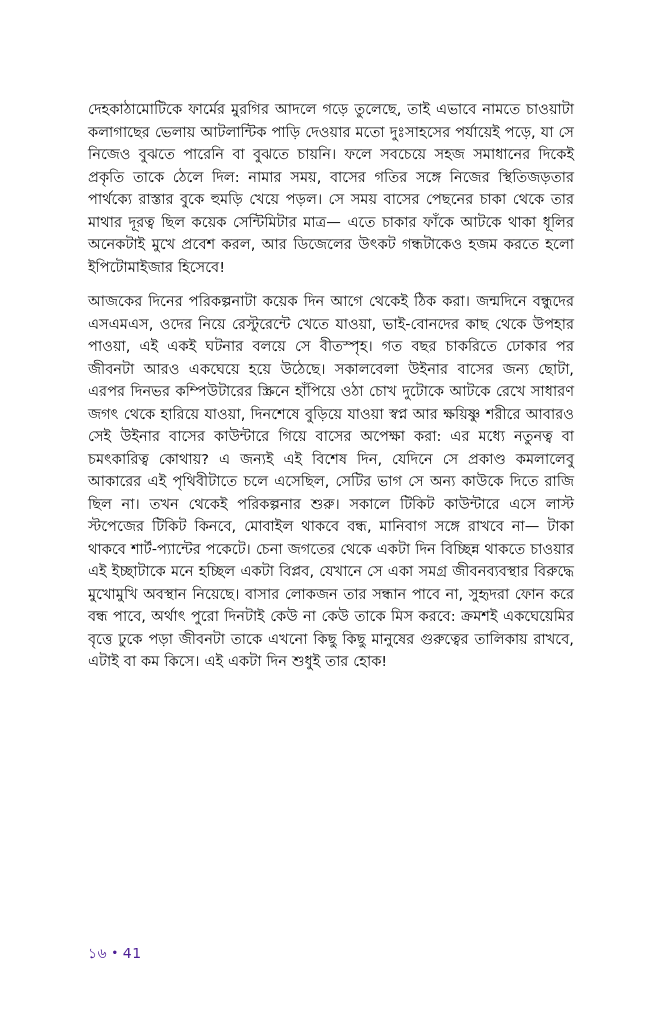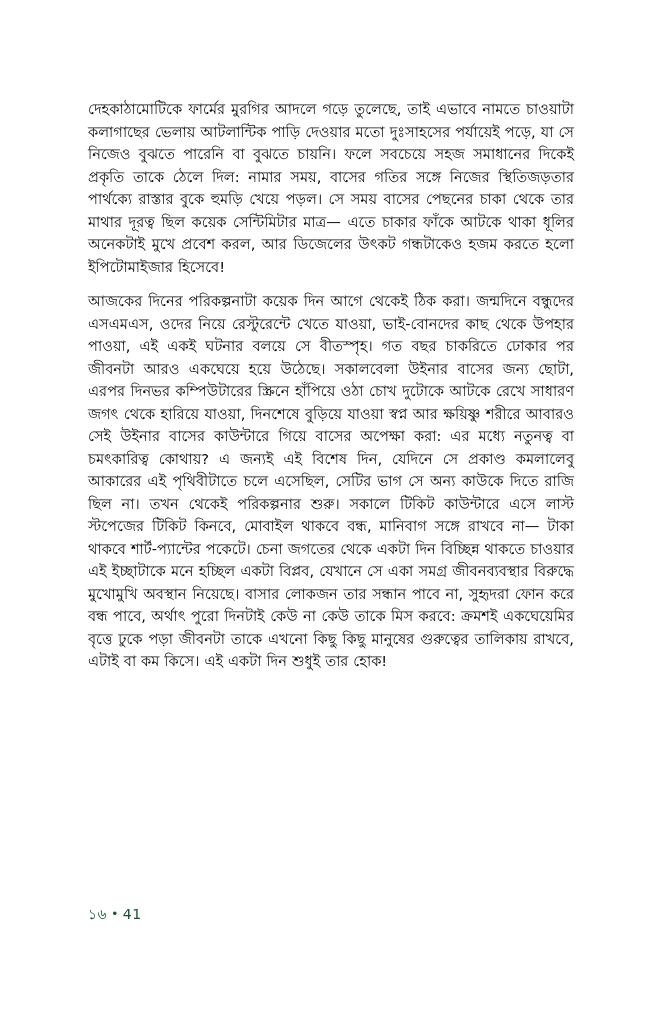--- a/index.html
+++ b/index.html
@@ -41,25 +41,25 @@
   
   .para.clipped {
     max-height: 70px;
     overflow: hidden;
     margin-bottom: 0;
   }
 
   .folio {
     position: absolute;
     left: 88px;
-    top: 905px;
+    top: 944px;
     font-family: "DejaVu Sans", "Liberation Sans", sans-serif;
     font-size: 14px;
     line-height: 18px;
-    color: #14532d;
+    color: #4c1d95;
     letter-spacing: 0.5px;
     white-space: nowrap;
   }
 
   .folio .folio-page,
   .folio .folio-sep,
   .folio .folio-num {
     display: inline;
   }
 

